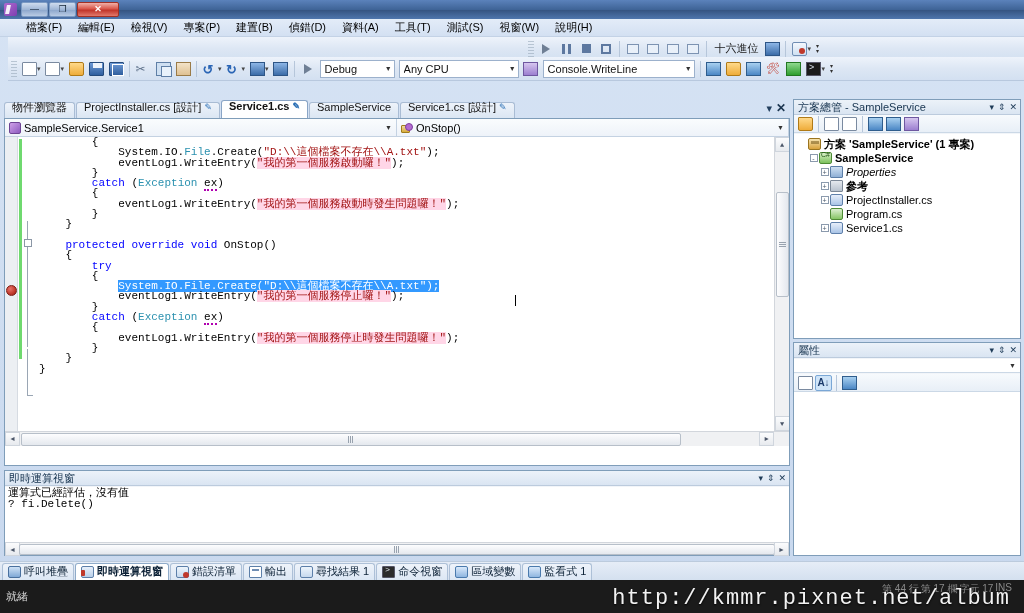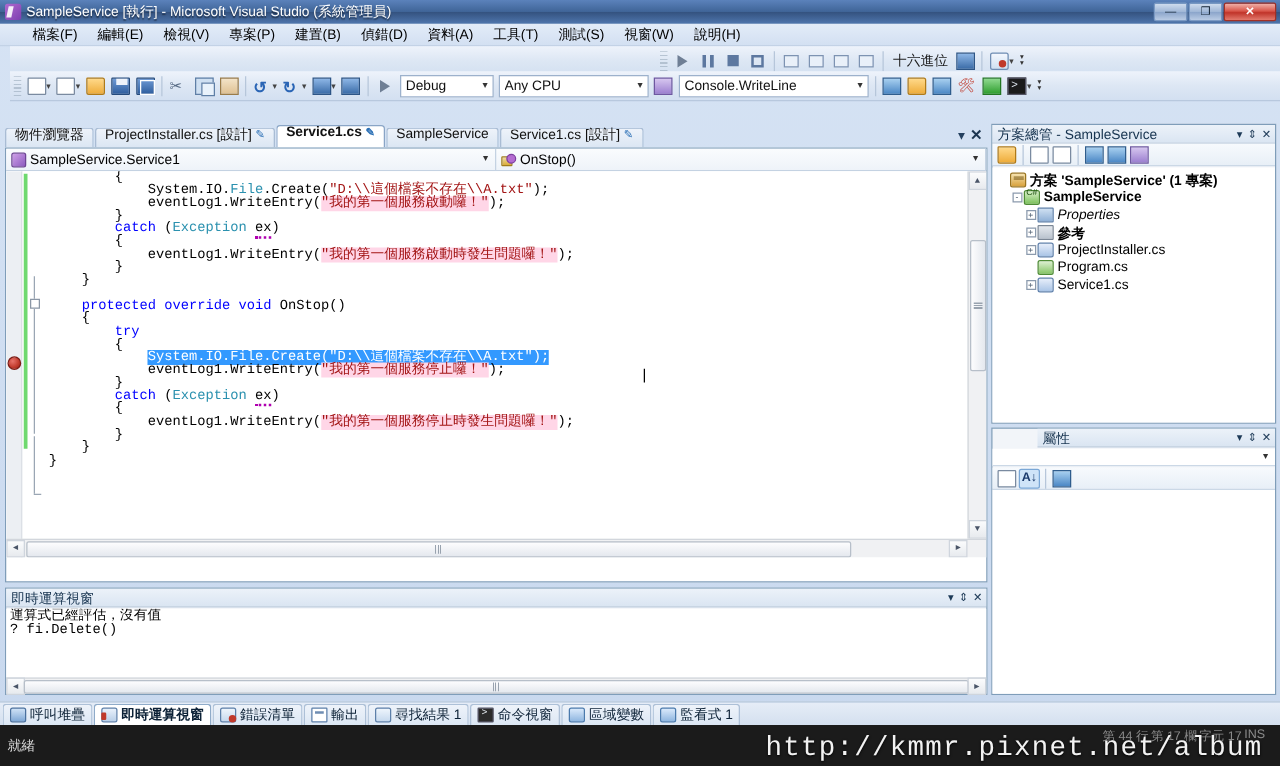--- a/index.html
+++ b/index.html
@@ -321,21 +321,20 @@
   }
 </style>
 </head>
 <body>
 
 <div id="app">
 
   <div class="titlebar">
     <div class="titlebar-inner">
       <div class="vs-logo"></div>
-      <div class="title-text">SampleService [執行] - Microsoft Visual Studio (系統管理員)</div>
       <div class="wincontrols">
         <div class="winbtn">—</div>
         <div class="winbtn">❐</div>
         <div class="winbtn close">✕</div>
       </div>
     </div>
   </div>
 
   <div class="menubar">
     <div class="menuitem">檔案(F)</div>
@@ -657,21 +656,21 @@
         <div class="trow" style="padding-left: 22px;">
           <span class="texp">
             <b>+</b>
           </span>
           <span class="tico ti-csd"></span>
           <span>Service1.cs</span>
         </div>
       </div>
   </div>
 
-  <div class="panel" style="left:793px; top:342px; width:228px; height:214px;padding-left:36px;">
+  <div class="panel" style="left:793px; top:342px; width:228px; height:214px;">
     <div class="panel-head">
       <span class="ttl">屬性</span>
       <span class="acts">
         <span class="hact">▾</span>
         <span class="hact">⇕</span>
         <span class="hact">✕</span>
       </span>
     </div>
     <div class="prop-value">
       <span></span>

